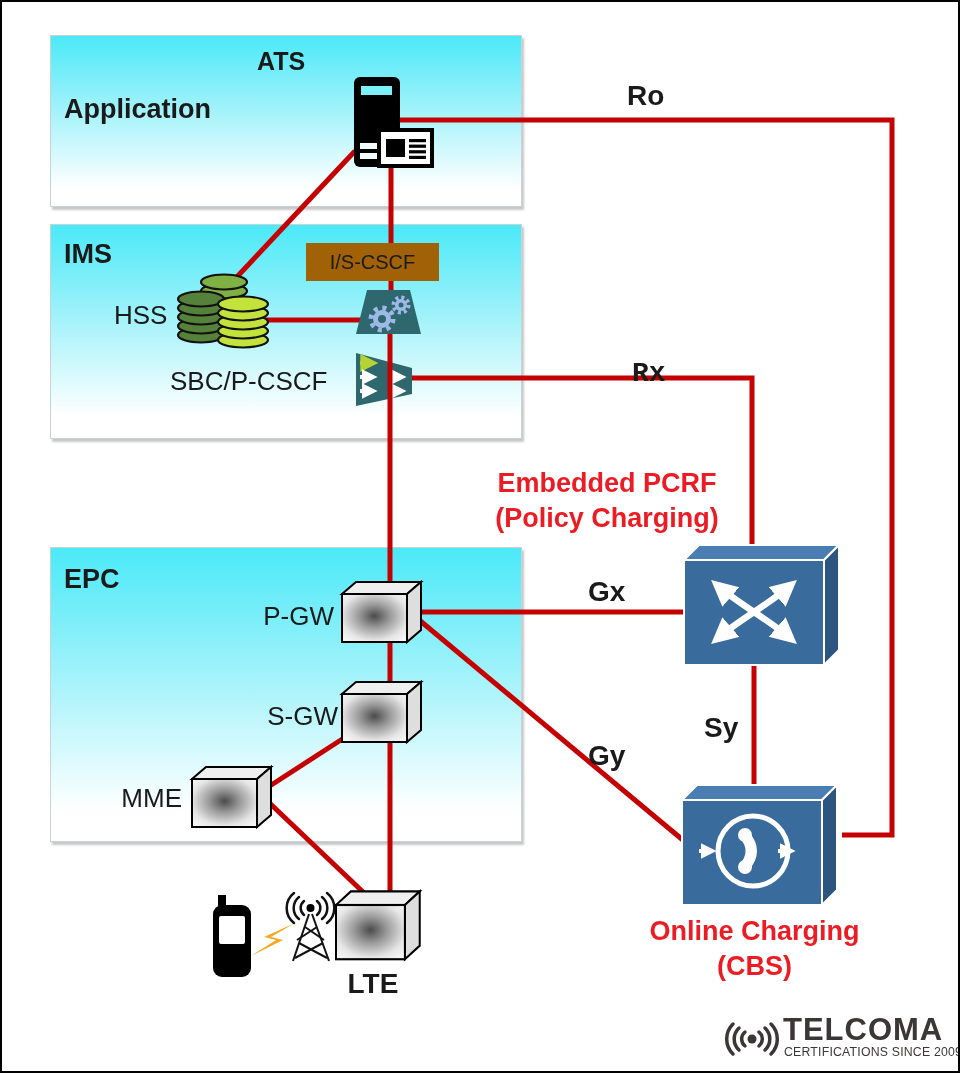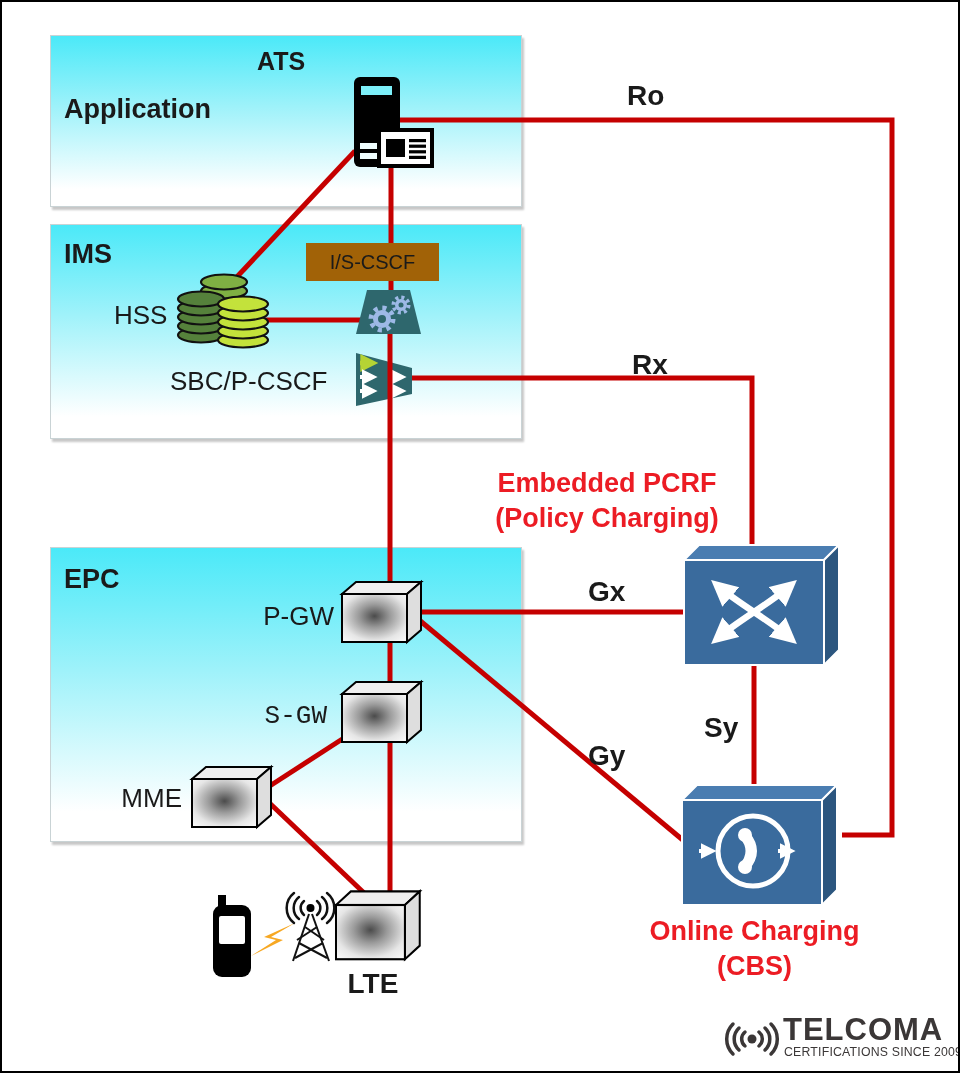--- a/index.html
+++ b/index.html
@@ -212,26 +212,26 @@
   <div class="lbl region-title" style="left:62px;top:237px;">IMS</div>
   <div class="lbl region-title" style="left:62px;top:562px;">EPC</div>
 
   <div class="lbl node-lbl" style="left:112px;top:298px;">HSS</div>
   <div class="cscf-tag">
     <span>I/S-CSCF</span>
   </div>
   <div class="lbl node-lbl" style="left:168px;top:364px;width:180px;text-align:left;">SBC/P-CSCF</div>
 
   <div class="lbl node-lbl" style="left:238px;top:599px;width:94px;text-align:right;">P-GW</div>
-  <div class="lbl node-lbl" style="left:231px;top:699px;width:94px;text-align:right;font-family:Liberation Mono, monospace;">S-GW</div>
+  <div class="lbl node-lbl" style="left:242px;top:699px;width:94px;text-align:right;">S-GW</div>
   <div class="lbl node-lbl" style="left:105px;top:781px;width:75px;text-align:right;">MME</div>
   <div class="lbl node-lbl" style="left:338px;top:966px;width:66px;text-align:center;font-size:28px;font-weight:600;">LTE</div>
 
   <div class="lbl if-lbl" style="left:625px;top:78px;">Ro</div>
-  <div class="lbl if-lbl" style="left:630px;top:347px;">Rx</div>
+  <div class="lbl if-lbl" style="left:630px;top:356px;font-family:Liberation Mono, monospace;">Rx</div>
   <div class="lbl if-lbl" style="left:586px;top:574px;">Gx</div>
   <div class="lbl if-lbl" style="left:586px;top:738px;">Gy</div>
   <div class="lbl if-lbl" style="left:702px;top:710px;">Sy</div>
 
   <div class="lbl red-lbl" style="left:455px;top:464px;width:300px;">
     <div>Embedded PCRF</div>
     <div>(Policy Charging)</div>
   </div>
   <div class="lbl red-lbl" style="left:600px;top:912px;width:305px;">
     <div>Online Charging</div>

